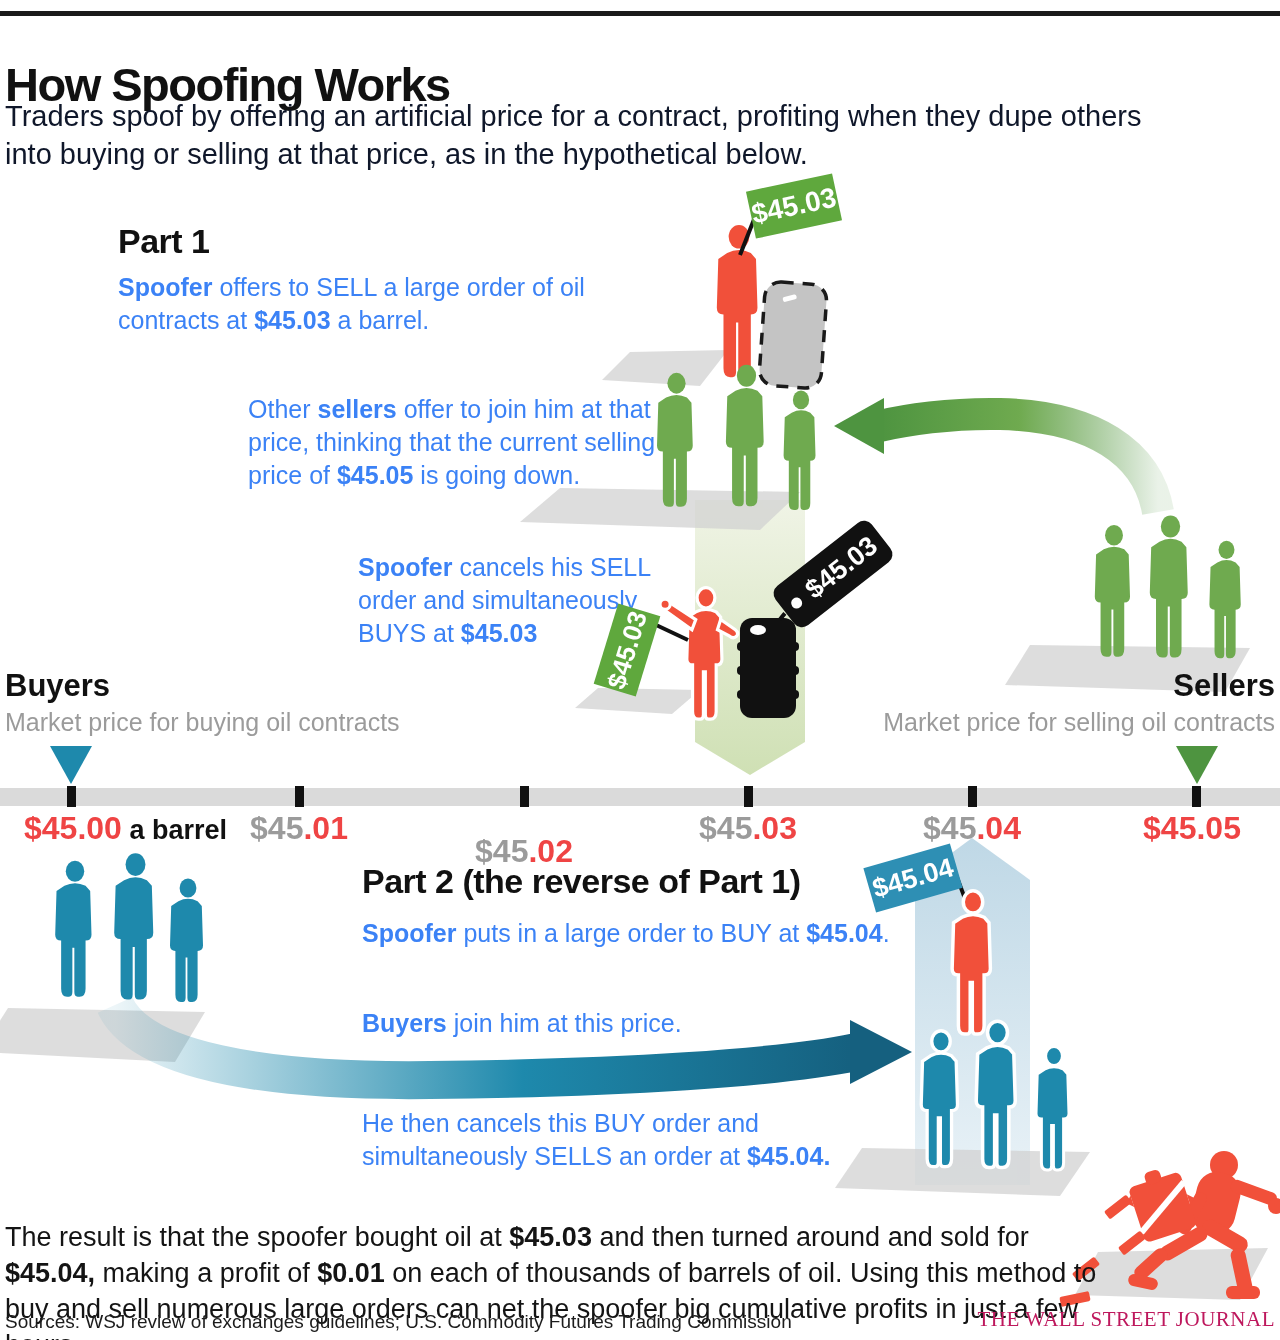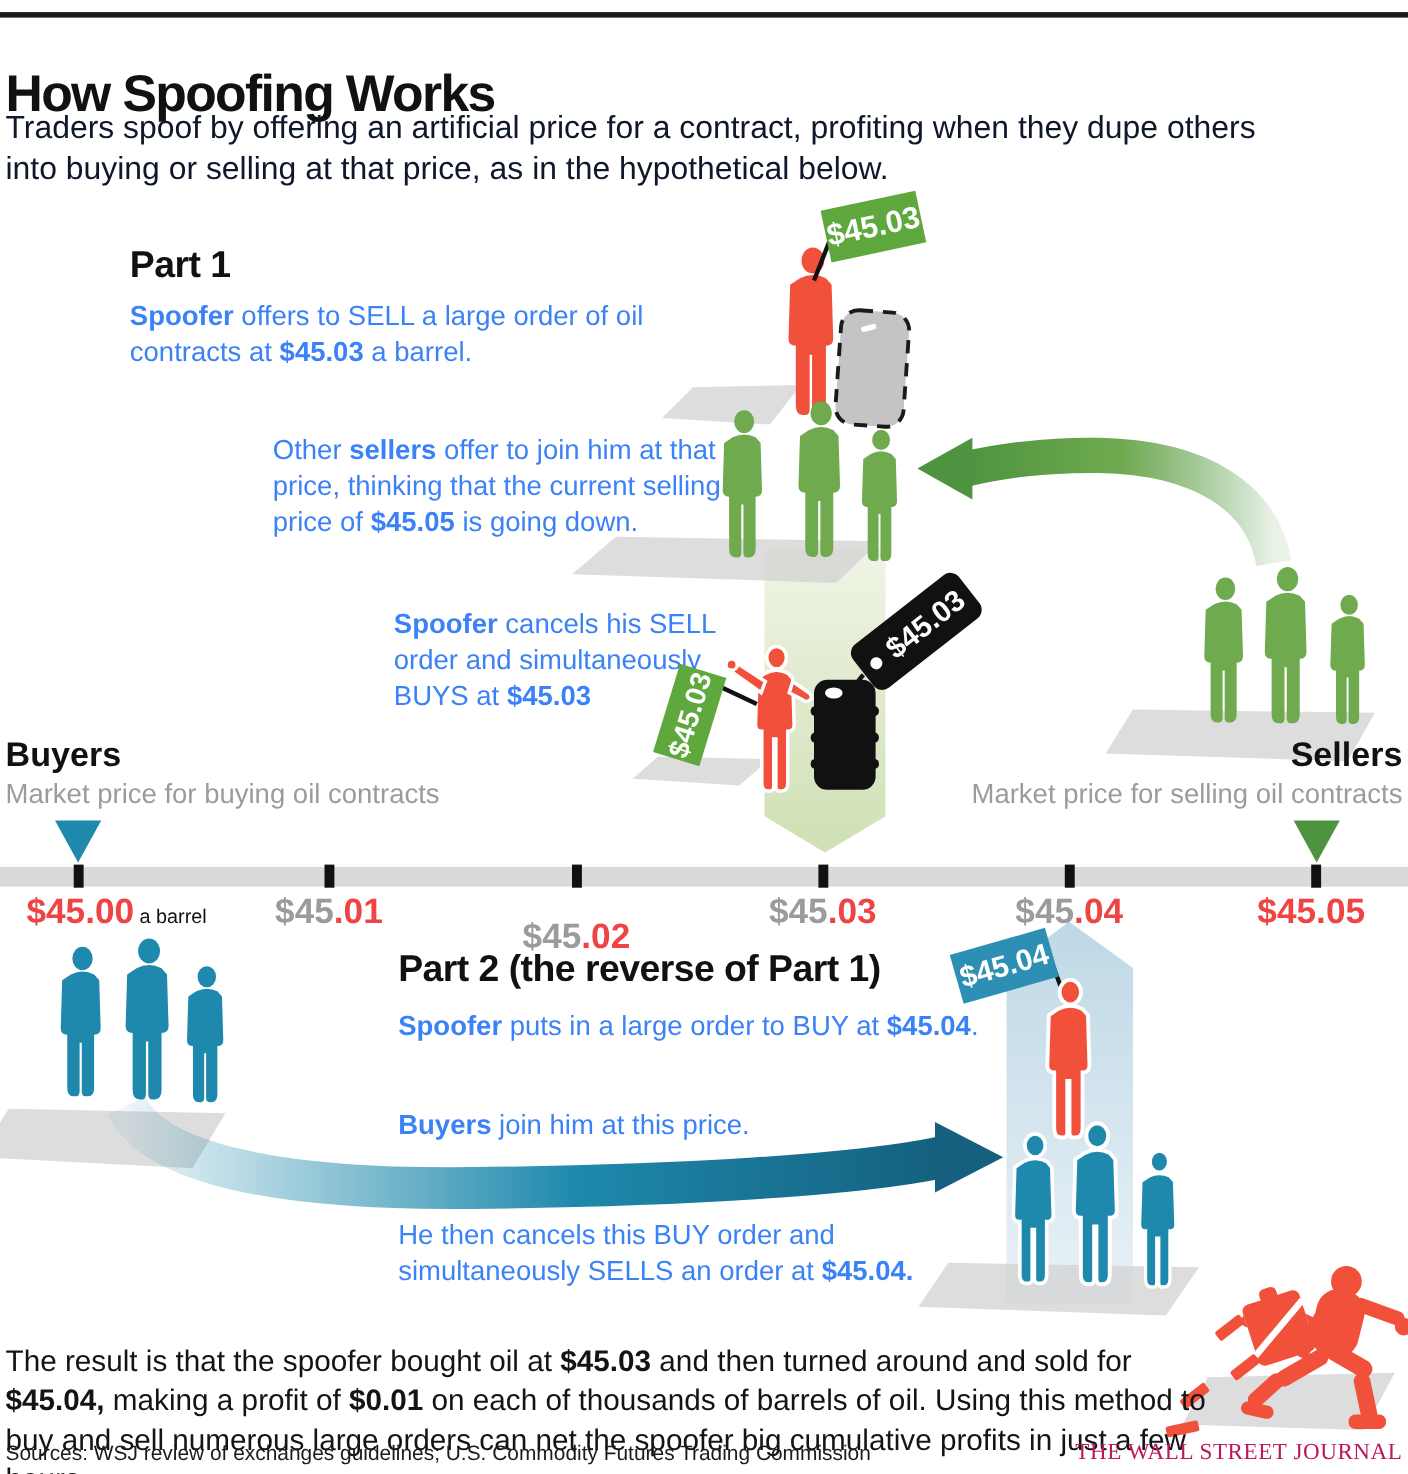--- a/index.html
+++ b/index.html
@@ -12,21 +12,21 @@
   .h2{position:absolute;font-size:34px;font-weight:bold;letter-spacing:-0.5px;}
   .body-txt{position:absolute;font-size:25px;line-height:33px;color:#3b82f6;}
   .body-txt b{font-weight:bold;}
   .side-label{position:absolute;font-size:31px;font-weight:bold;color:#111;}
   .side-sub{position:absolute;font-size:25px;color:var(--text-gray);}
   .axis-bar{position:absolute;left:0;top:788px;width:1280px;height:18px;background:var(--axis-gray);}
   .tick{position:absolute;top:786px;width:9px;height:21px;background:#111;}
   .tick-label{position:absolute;top:810px;font-size:32px;font-weight:bold;white-space:nowrap;}
   .tick-label .g{color:var(--text-gray);}
   .tick-label .k{color:#ef4444;}
-  .tick-label .sfx{font-size:18px;font-weight:normal;color:#111;}
+  .tick-label .sfx{font-size:27px;font-weight:bold;color:#111;}
   .c{transform:translateX(-50%);}
   .flag{position:absolute;display:flex;align-items:center;justify-content:center;
         color:#fff;font-weight:bold;}
   .flag-sell{left:750px;top:182px;width:88px;height:48px;background:var(--green-flag);
         font-size:28px;transform:rotate(-12deg);}
   .flag-dropped{left:585px;top:628px;width:84px;height:44px;background:var(--green-flag);
         font-size:26px;transform:rotate(-73deg);}
   .flag-buy{left:868px;top:855px;width:90px;height:46px;background:var(--teal-flag);
         font-size:27px;transform:rotate(-16deg);}
   .tag{left:772px;top:549px;width:122px;height:50px;background:#111;border-radius:10px;

